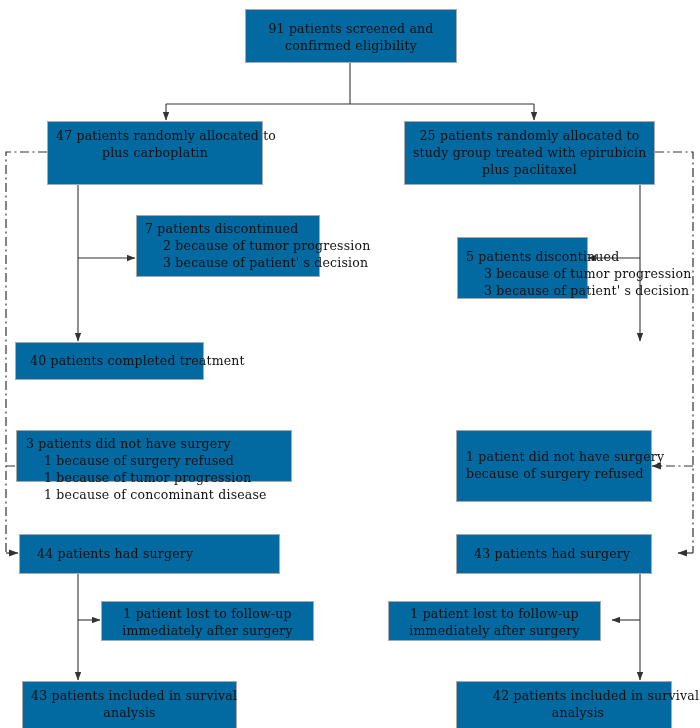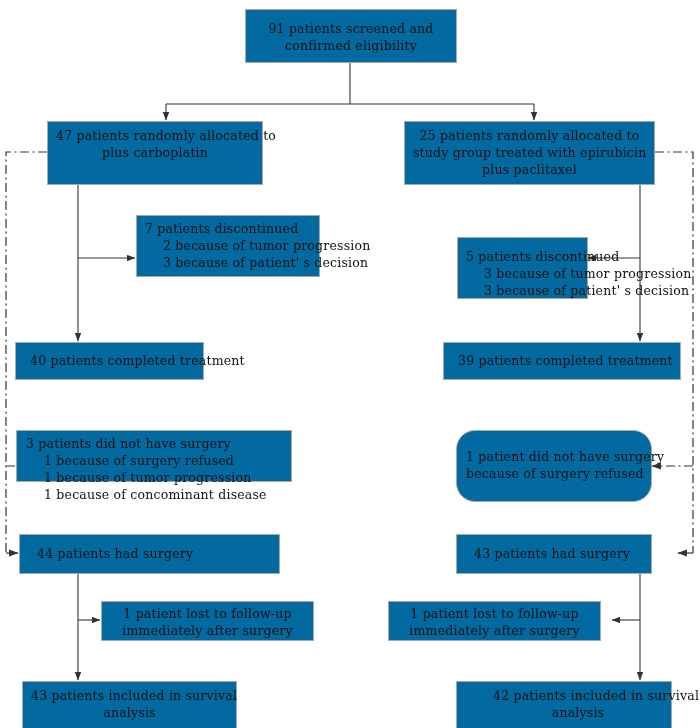--- a/index.html
+++ b/index.html
@@ -91,36 +91,31 @@
       <span class="sub">3 because of patient' s decision</span>
     </div>
   </div>
 
   <div class="box" style="left:15px;top:342px;width:189px;height:38px;">
     <div class="inner lft" style="padding-top:9px;padding-left:14px;">
       <span class="ln">40 patients completed treatment</span>
     </div>
   </div>
 
-  <div class="box" style="left:443px;top:342px;width:238px;height:38px;">
-    <div class="inner lft" style="padding-top:9px;padding-left:14px;">
-      <span class="ln">39 patients completed treatment</span>
-    </div>
-  </div>
 
   <div class="box" style="left:16px;top:430px;width:276px;height:52px;">
     <div class="inner lft" style="padding-top:4px;padding-left:9px;">
       <span class="ln">3 patients did not have surgery</span>
       <span class="sub">1 because of surgery refused</span>
       <span class="sub">1 because of tumor progression</span>
       <span class="sub">1 because of concominant disease</span>
     </div>
   </div>
 
-  <div class="box" style="left:456px;top:430px;width:196px;height:72px;border-radius:19px;">
+  <div class="box" style="left:456px;top:430px;width:196px;height:72px;">
     <div class="inner lft" style="padding-top:17px;padding-left:9px;">
       <span class="ln">1 patient did not have surgery</span>
       <span class="ln">because of surgery refused</span>
     </div>
   </div>
 
   <div class="box" style="left:19px;top:534px;width:261px;height:40px;">
     <div class="inner lft" style="padding-top:10px;padding-left:17px;">
       <span class="ln">44 patients had surgery</span>
     </div>

